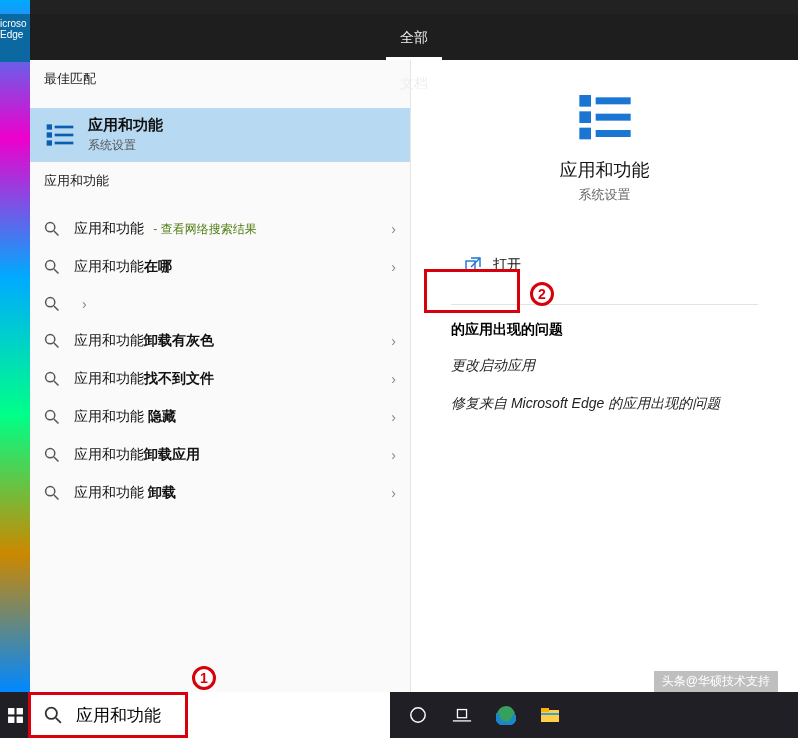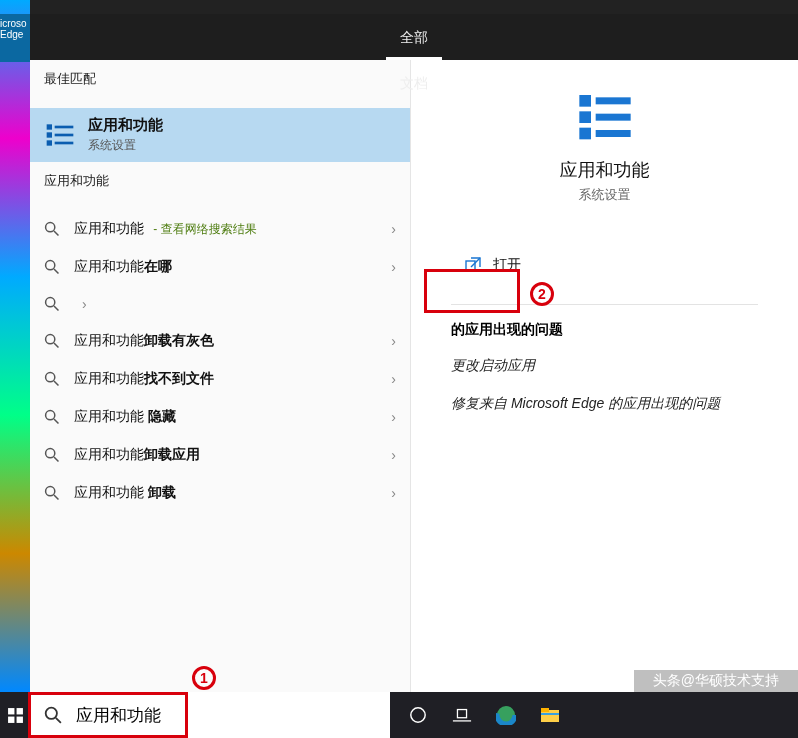--- a/index.html
+++ b/index.html
@@ -49,21 +49,21 @@
   .quick-link { font-size: 14px; color: #222; padding: 10px 40px; cursor: pointer; font-style: italic; }
 
   .taskbar { position: absolute; left: 0; bottom: 0; width: 798px; height: 46px; background: #1f1f25; display: flex; align-items: center; }
   .start-btn { width: 30px; height: 46px; display: flex; align-items: center; justify-content: center; cursor: pointer; }
   .taskbar-search { flex: 0 0 360px; height: 46px; background: #fff; display: flex; align-items: center; padding: 0 14px; }
   .taskbar-search .mag { margin-right: 14px; }
   .taskbar-search input { border: none; outline: none; font-size: 17px; width: 100%; background: transparent; }
   .task-icons { display: flex; align-items: center; height: 46px; margin-left: 6px; }
   .task-icons .ti { width: 44px; height: 46px; display: flex; align-items: center; justify-content: center; cursor: pointer; font-size: 18px; color: #fff; }
 
-  .watermark { position: absolute; right: 0; bottom: 46px; color: #fff; font-size: 14px; background: rgba(0,0,0,0.25); padding: 2px 19px; }
+  .watermark { position: absolute; right: 20px; bottom: 46px; color: #fff; font-size: 12px; background: rgba(0,0,0,0.25); padding: 2px 8px; }
 
   .anno-box { position: absolute; border: 3px solid #d8000c; pointer-events: none; }
   .anno-circle { position: absolute; width: 24px; height: 24px; border: 3px solid #d8000c; border-radius: 50%; color: #d8000c; font-weight: 700; font-size: 14px; display: flex; align-items: center; justify-content: center; pointer-events: none; background: rgba(255,255,255,0.2); }
 
   svg { display: block; }
 </style>
 </head>
 <body>
 
 <div class="desktop-strip"></div>

